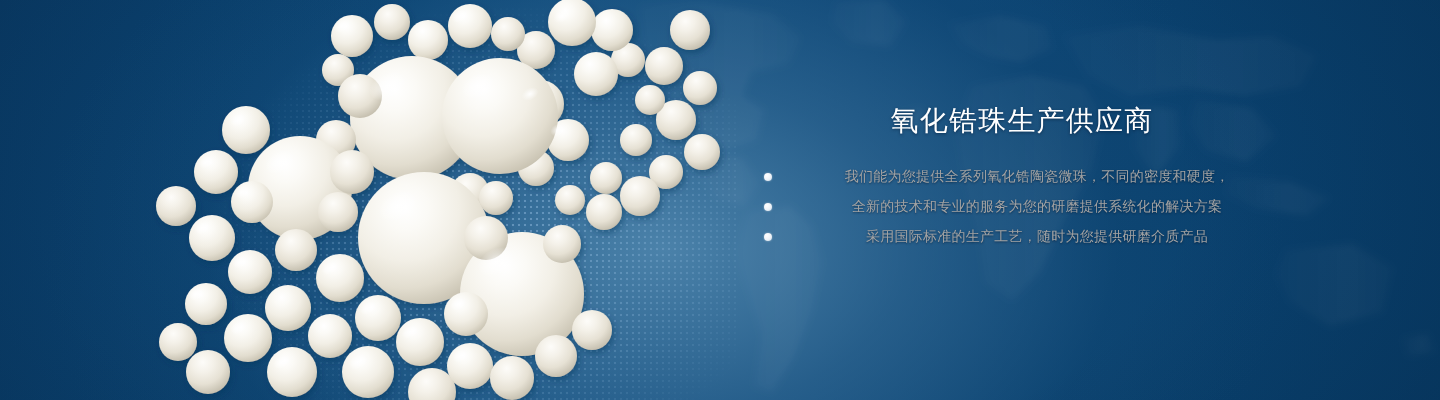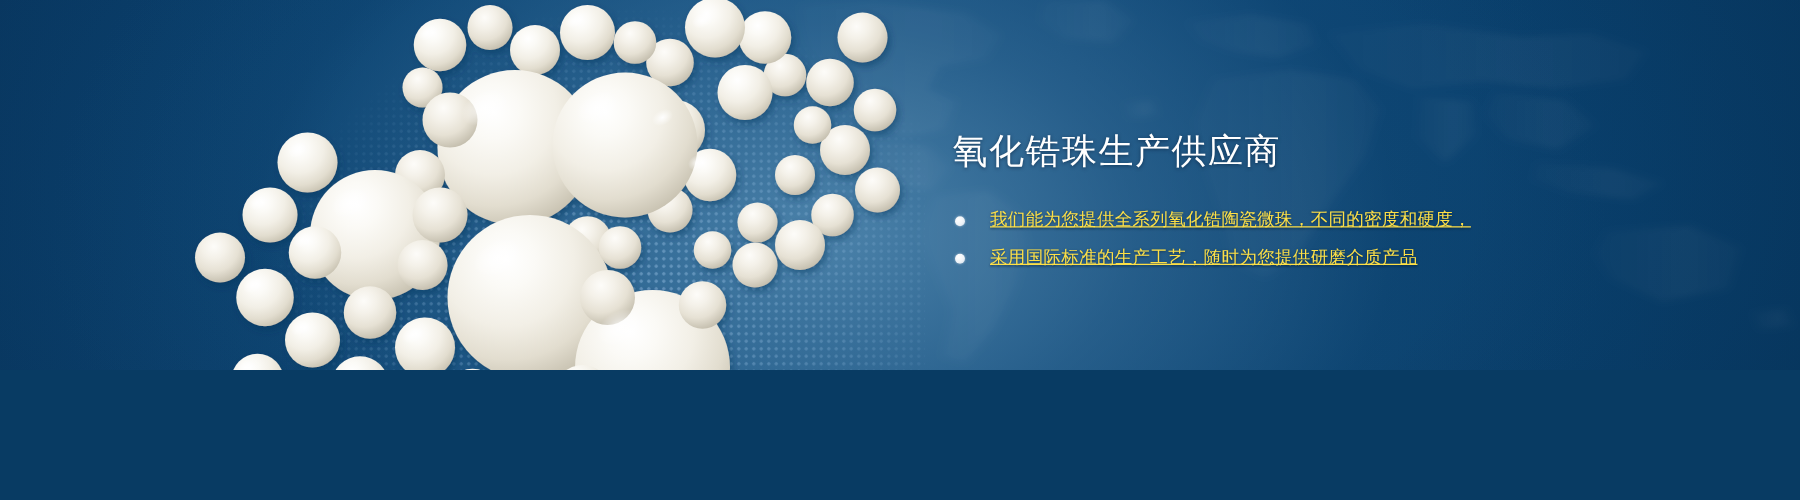--- a/index.html
+++ b/index.html
@@ -5,24 +5,25 @@
   html, body {
     margin: 0;
     padding: 0;
     background: #083b63;
   }
   * { box-sizing: border-box; }
 
   .banner {
     position: relative;
     width: 1440px;
-    height: 296px;
+    height: 400px;
     overflow: hidden;
     font-family: "DejaVu Sans", "Liberation Sans", sans-serif;
     background: #0a4270;
+    text-align: center;
   }
 
   
   .bg-base {
     position: absolute;
     inset: 0;
     background:
       radial-gradient(ellipse 760px 520px at 46% 62%,
         rgba(86,140,178,0.85) 0%,
         rgba(60,114,155,0.55) 32%,
@@ -100,26 +101,25 @@
   }
   .bullets {
     list-style: none;
     margin: 0;
     padding: 0;
   }
   .bullet {
     position: relative;
     padding-left: 30px;
     margin-bottom: 7px;
-    color: #fde047;
+    color: #a3a3a3;
     font-size: 14px;
     line-height: 23px;
     letter-spacing: 0.25px;
     text-shadow: 0 1px 2px rgba(0,18,40,0.55);
-    text-decoration: underline;
   }
   .bullet:last-child { margin-bottom: 12px; }
   .dot {
     position: absolute;
     left: 2px;
     top: 8px;
     width: 8px;
     height: 8px;
     border-radius: 50%;
     background: radial-gradient(circle at 34% 30%, #ffffff 0%, #eef3f8 55%, #c9d8e6 100%);
@@ -316,20 +316,24 @@
 
     <h1 class="headline">氧化锆珠生产供应商</h1>
 
     <ul class="bullets">
 
       <li class="bullet">
         <span class="dot"></span>
         <span class="bullet-line">我们能为您提供全系列氧化锆陶瓷微珠，不同的密度和硬度，</span>
       </li>
 
+      <li class="bullet">
+        <span class="dot"></span>
+        <span class="bullet-line">全新的技术和专业的服务为您的研磨提供系统化的解决方案</span>
+      </li>
 
       <li class="bullet">
         <span class="dot"></span>
         <span class="bullet-line">采用国际标准的生产工艺，随时为您提供研磨介质产品</span>
       </li>
 
     </ul>
   </div>
 
 </div>

